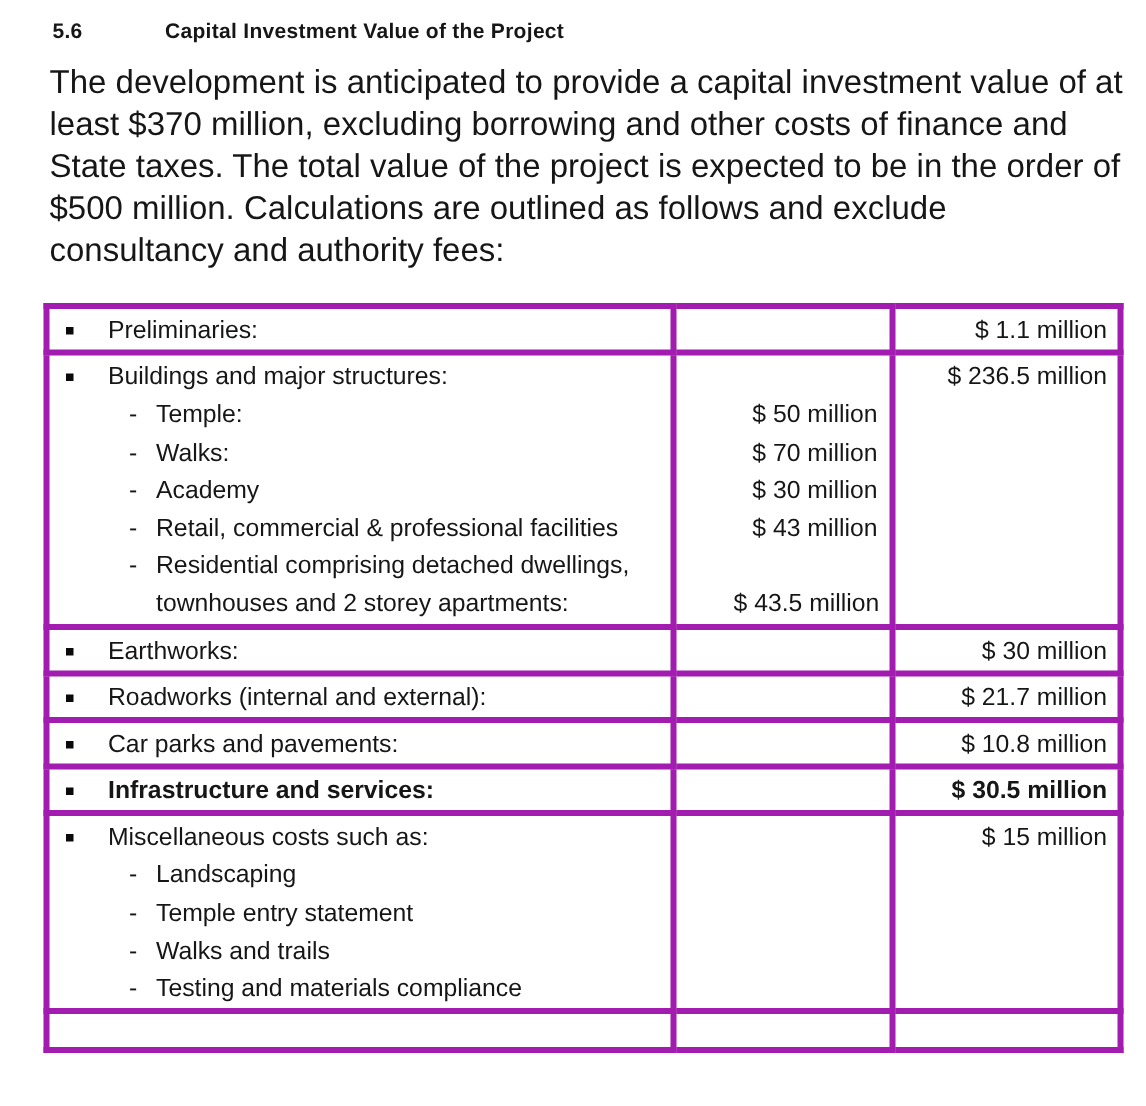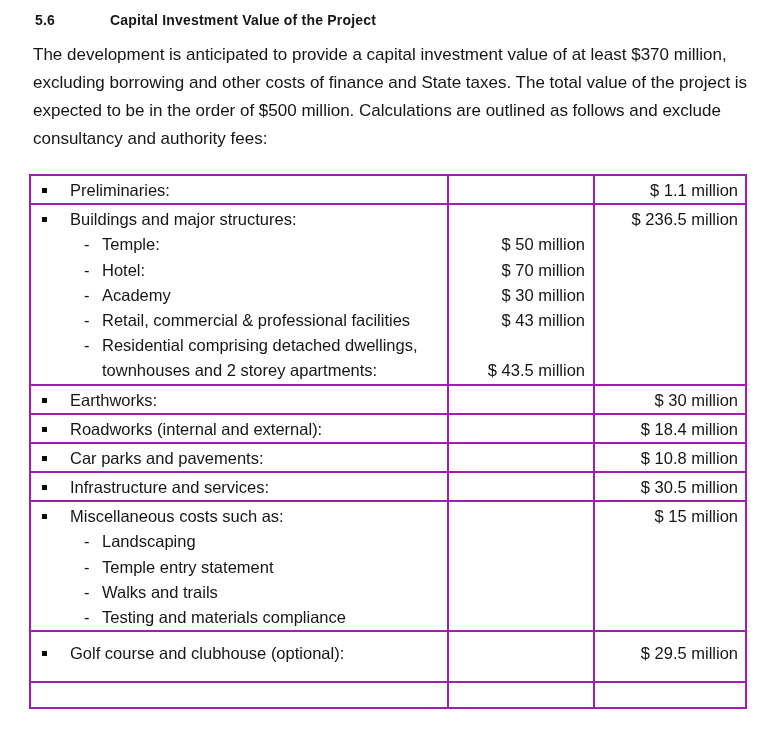--- a/index.html
+++ b/index.html
@@ -23,33 +23,33 @@
     margin: 12px 0 0 35px;
     font-size: 14px;
     font-weight: bold;
     letter-spacing: 0.2px;
   }
   .heading .sec-num { width: 75px; }
   
   .intro {
     margin: 13px 0 0 33px;
     width: 716px;
-    font-size: 17px;
+    font-size: 22px;
     line-height: 28px;
   }
   
   table.cost-table {
     margin: 21px 0 0 29px;
     width: 716px;
     border-collapse: collapse;
     table-layout: fixed;
     font-size: 16.5px;
   }
   .cost-table td {
-    border: 2px solid #a21caf;
+    border: 4px solid #a21caf;
     vertical-align: top;
     padding: 0;
     overflow: hidden;
   }
   .cost-table col.c-desc { width: 418px; }
   .cost-table col.c-mid  { width: 146px; }
   .cost-table col.c-val  { width: 152px; }
   .line {
     height: 25.2px;
     line-height: 25.2px;
@@ -67,21 +67,21 @@
   .sub-line { display: flex; margin-left: 53px; }
   .sub-line .dash { width: 18px; flex: 0 0 18px; }
   td.mid { text-align: right; padding-left: 38px; }
   td.mid .line { padding-right: 8px; }
   td.val { text-align: right; }
   td.val .line { padding-right: 7px; }
   tr.bold { font-weight: bold; }
   tr.h27  { height: 27px; }
   tr.h176 { height: 176px; }
   tr.h26  { height: 26px; border-radius: 11px; }
-  tr.h25  { height: 25px; }
+  tr.h25  { height: 25px; font-weight: bold; }
   tr.h126 { height: 126px; }
   tr.h45  { height: 45px; }
   tr.h51  { height: 51px; }
   tr.pad-top td { padding-top: 9px; }
   tr.pad-top2 td { padding-top: 2px; }
 </style>
 </head>
 <body>
 
 <div class="page">
@@ -119,21 +119,21 @@
           <div class="line main-line">
             <span class="bullet"></span>
             <span class="lbl">Buildings and major structures:</span>
           </div>
           <div class="line sub-line">
             <span class="dash">-</span>
             <span>Temple:</span>
           </div>
           <div class="line sub-line">
             <span class="dash">-</span>
-            <span>Hotel:</span>
+            <span>Walks:</span>
           </div>
           <div class="line sub-line">
             <span class="dash">-</span>
             <span>Academy</span>
           </div>
           <div class="line sub-line">
             <span class="dash">-</span>
             <span>Retail, commercial &amp; professional facilities</span>
           </div>
           <div class="line sub-line">
@@ -174,21 +174,21 @@
 
       <tr class="h26 pad-top2">
         <td class="desc">
           <div class="line main-line">
             <span class="bullet"></span>
             <span class="lbl">Roadworks (internal and external):</span>
           </div>
         </td>
         <td class="mid"></td>
         <td class="val">
-          <div class="line">$ 18.4 million</div>
+          <div class="line">$ 21.7 million</div>
         </td>
       </tr>
 
       <tr class="h26 pad-top2">
         <td class="desc">
           <div class="line main-line">
             <span class="bullet"></span>
             <span class="lbl">Car parks and pavements:</span>
           </div>
         </td>
@@ -234,32 +234,20 @@
             <span>Testing and materials compliance</span>
           </div>
         </td>
         <td class="mid"></td>
         <td class="val">
           <div class="line">$ 15 million</div>
         </td>
       </tr>
 
 
-      <tr class="h51 pad-top">
-        <td class="desc">
-          <div class="line main-line">
-            <span class="bullet"></span>
-            <span class="lbl">Golf course and clubhouse (optional):</span>
-          </div>
-        </td>
-        <td class="mid"></td>
-        <td class="val">
-          <div class="line">$ 29.5 million</div>
-        </td>
-      </tr>
 
       <tr class="h26 bold pad-top2">
         <td class="desc">
           
         </td>
         <td class="mid"></td>
         <td class="val">
           
         </td>
       </tr>

